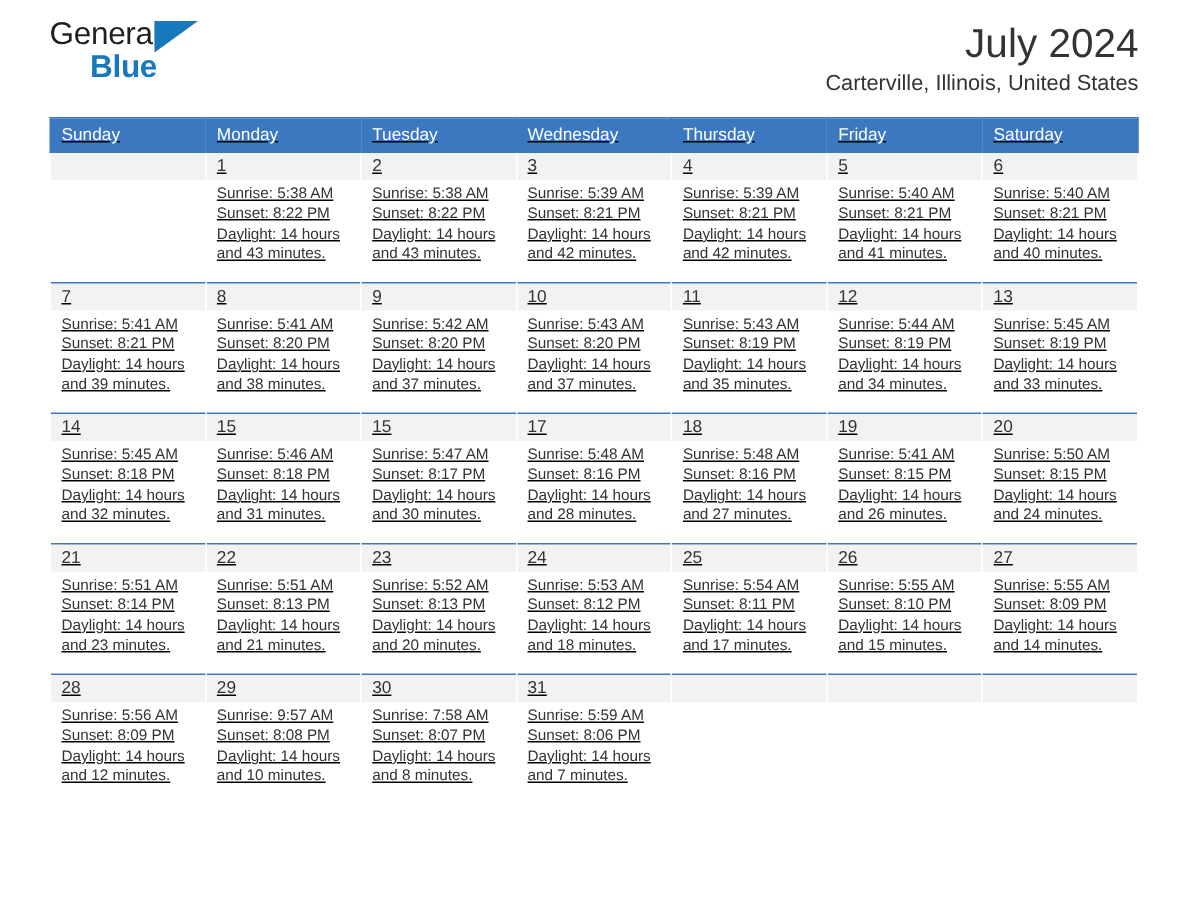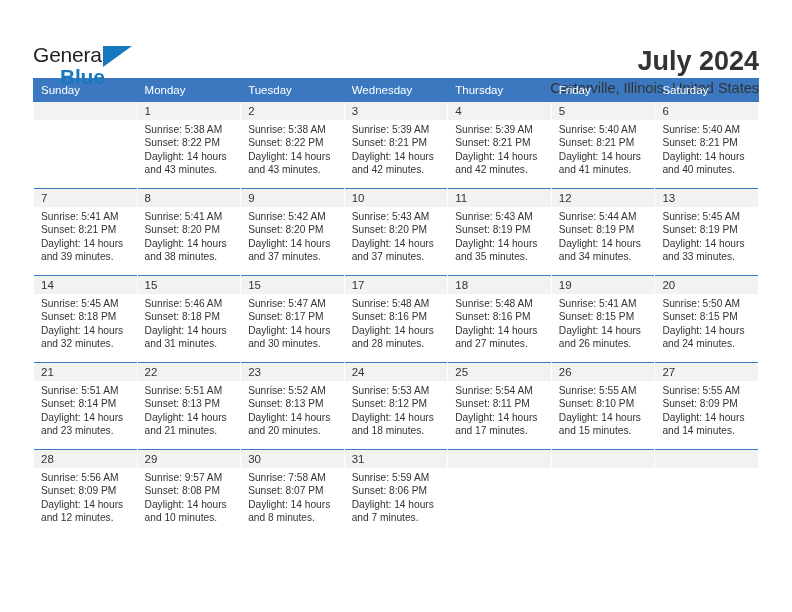--- a/index.html
+++ b/index.html
@@ -15,21 +15,21 @@
     position: relative;
     background: #ffffff;
     padding: 0 33px;
   }
 
   
   .topbar {
     display: flex;
     justify-content: space-between;
     align-items: flex-start;
-    padding-top: 44px;
+    padding-top: 12px;
     height: 74px;
   }
   .logo {
     position: relative;
     width: 120px;
     height: 46px;
     line-height: 1;
     user-select: none;
   }
   .logo-general {
@@ -53,35 +53,36 @@
     top: 2px;
     width: 0;
     height: 0;
     border-left: 29px solid #1878be;
     border-bottom: 21px solid transparent;
   }
   .titlewrap { text-align: right; padding-top: 2px; }
   .cal-title {
     font-size: 27px;
     color: #333333;
-    font-weight: bold;
+    font-weight: normal;
     line-height: 1.15;
   }
   .cal-sub {
     font-size: 14.5px;
     color: #333333;
     margin-top: 3px;
   }
 
   
   table.cal {
     width: 726px;
     border-collapse: collapse;
     table-layout: fixed;
     margin-top: 4px;
+    text-decoration: underline;
   }
   table.cal th {
     background: #3b78bf;
     color: #ffffff;
     font-size: 11.5px;
     font-weight: normal;
     text-align: left;
     padding: 5px 0 5px 7px;
     height: 21px;
     border: 1px solid #3b78bf;

